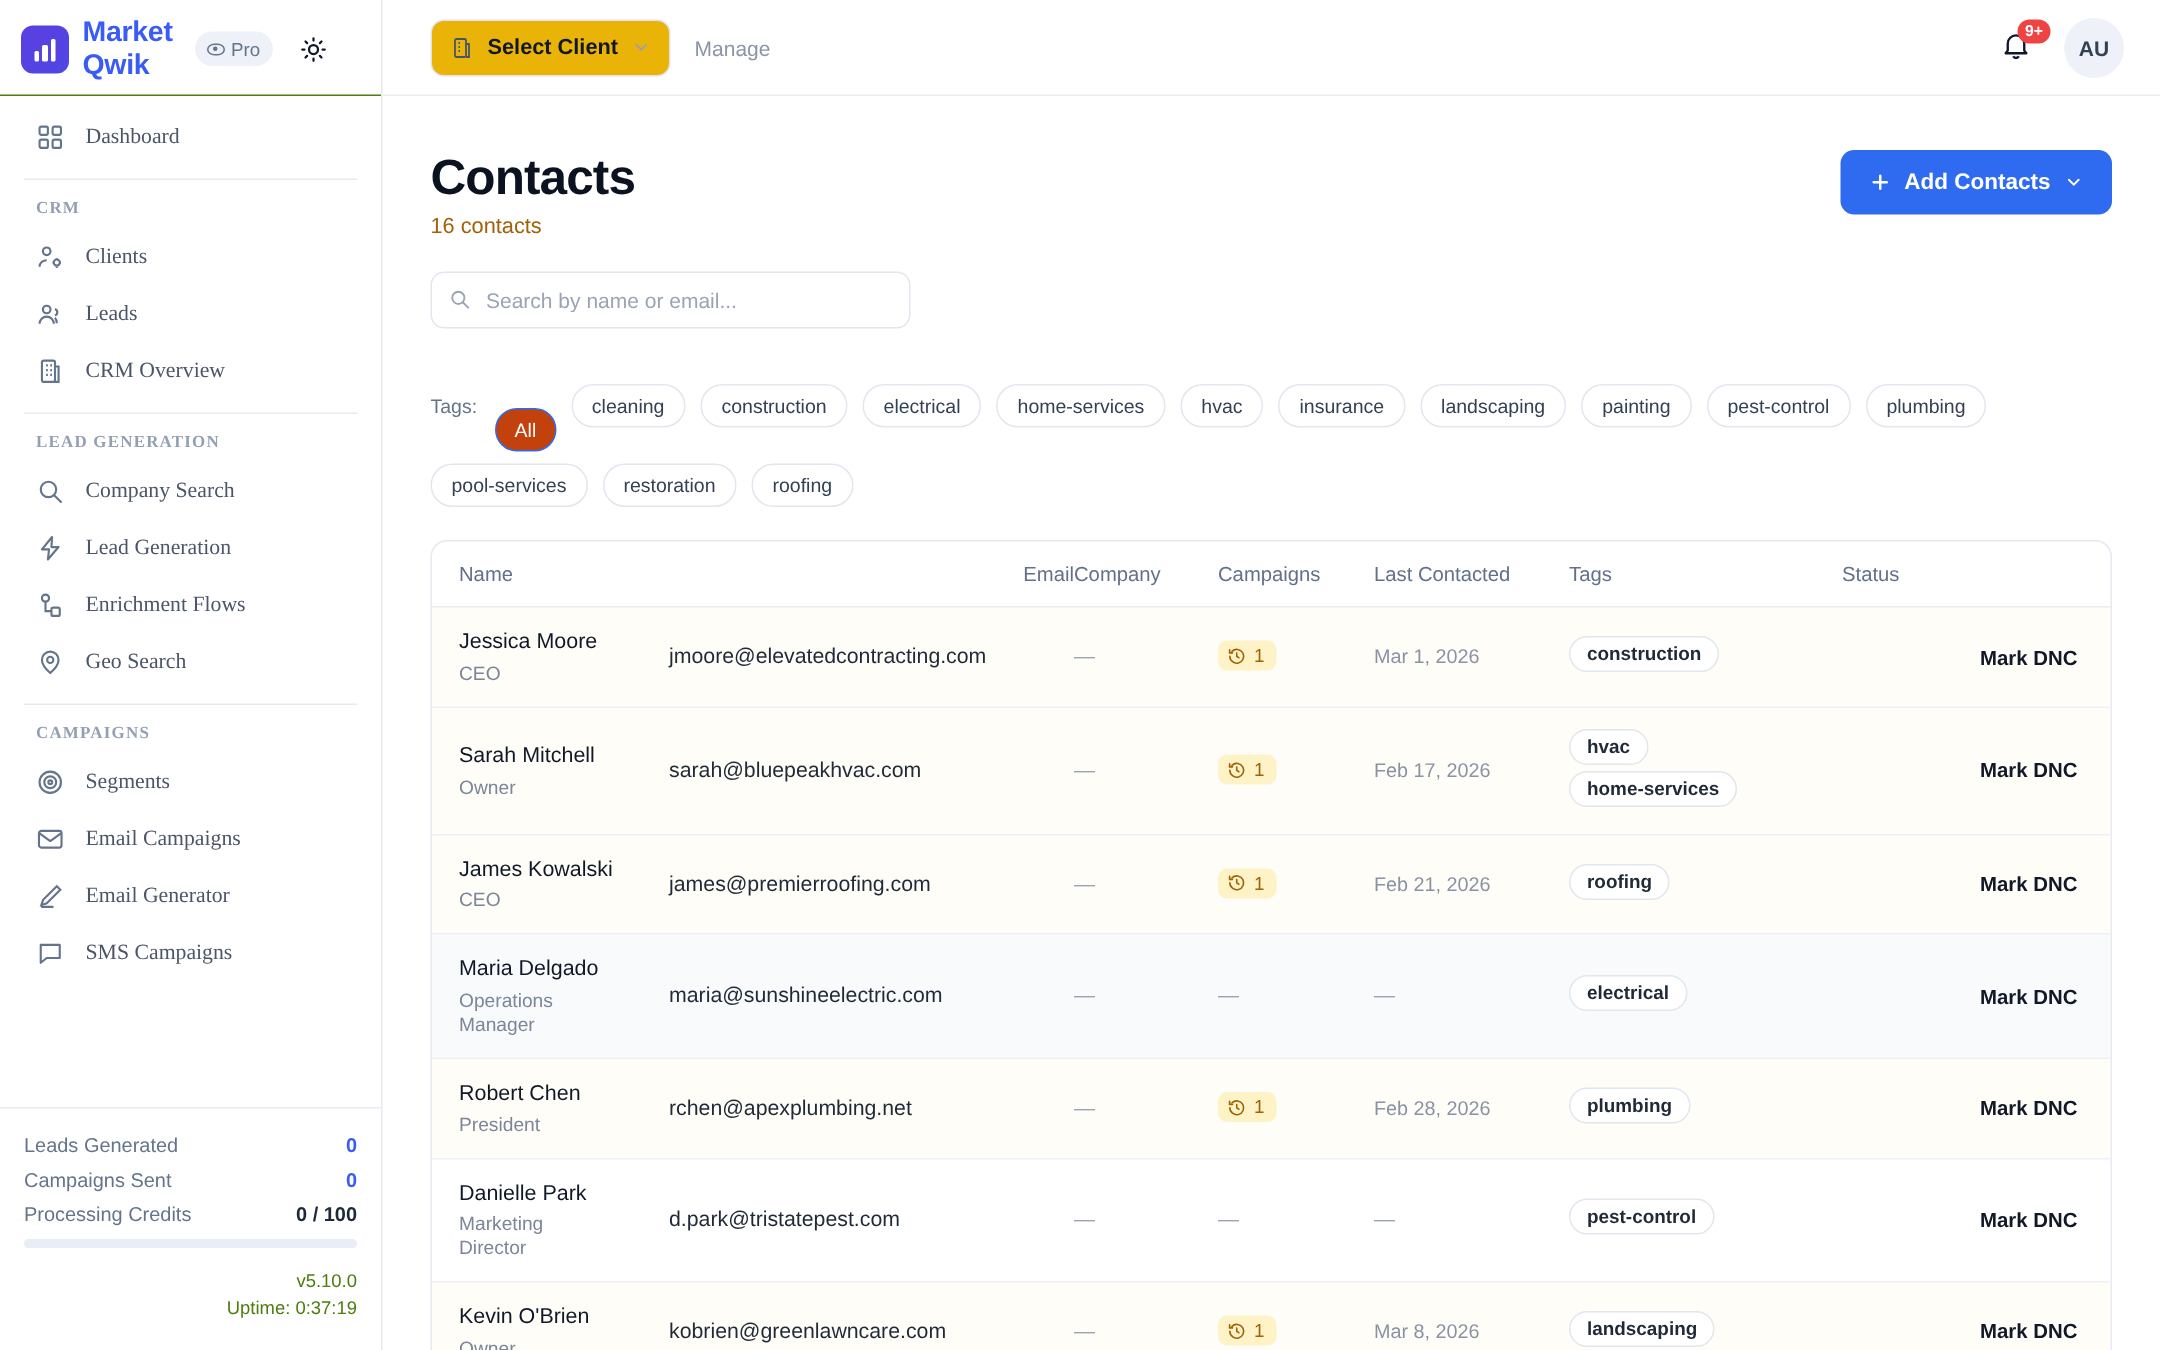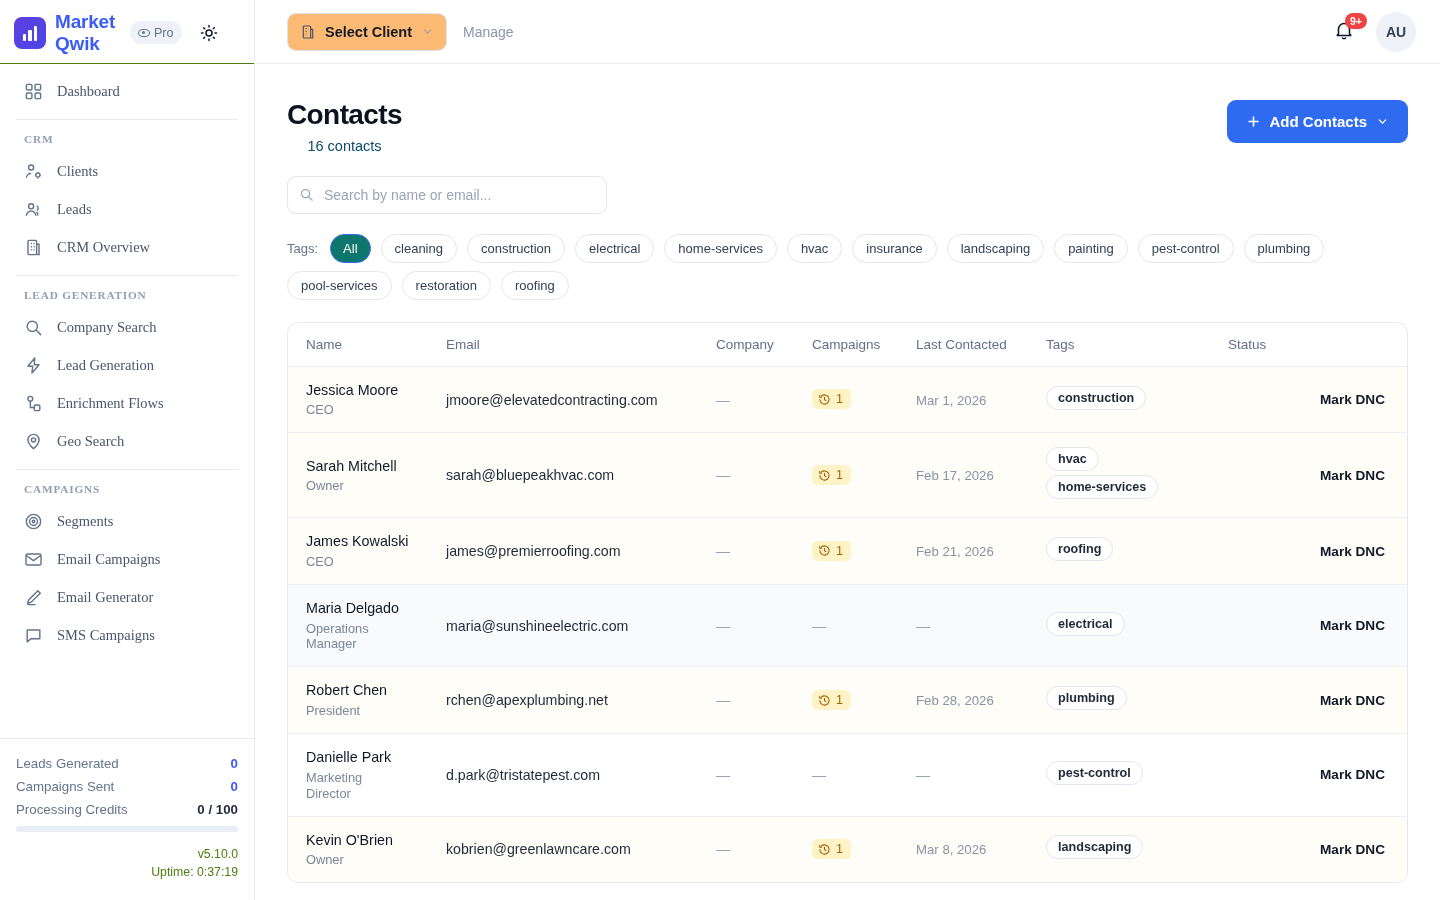--- a/index.html
+++ b/index.html
@@ -92,40 +92,40 @@
   .topbar {
     height: 64px; flex: 0 0 64px;
     border-bottom: 1px solid #eceef3;
     display: flex; align-items: center;
     padding: 0 24px 0 32px; gap: 16px; background: #fff;
   }
   .client-select {
     display: flex; align-items: center; gap: 9px;
     border: 1px solid #dfe3ec; border-radius: 9px;
     padding: 8px 12px; font-size: 14.5px; font-weight: bold;
-    color: #111827; cursor: pointer; background:#fdba74; height: 38px;
+    color: #111827; cursor: pointer; background:#eab308; height: 38px;
   }
   .manage-link { font-size: 14px; color: #8b95a8; cursor: pointer; }
   .topbar-right { margin-left: auto; display: flex; align-items: center; gap: 17px; }
   .bell-wrap { position: relative; width: 26px; height: 28px; cursor: pointer; }
   .bell-badge {
     position: absolute; top: -5px; right: -8px;
     background: #ef4444; color: #fff; font-size: 10.5px; font-weight: bold;
     border-radius: 999px; padding: 1px 5px; line-height: 14px; min-width: 20px; text-align:center;
   }
   .avatar {
     width: 40px; height: 40px; border-radius: 50%; background: #eef1f8;
     display: flex; align-items: center; justify-content: center;
     font-size: 14px; font-weight: bold; color: #334155; cursor: pointer;
   }
 
   .content { flex: 1 1 auto; overflow: hidden; padding: 36px 32px 0 32px; }
   .page-head { display: flex; align-items: flex-start; }
-  .page-title { font-size: 28px; font-weight: bold; color: #0b1220; letter-spacing: -0.6px; line-height: 1.1; }
-  .page-sub { font-size: 14.5px; color: #0c4a6e; margin-top: 7px; text-align: center; }
+  .page-title { font-size: 33px; font-weight: bold; color: #0b1220; letter-spacing: -0.6px; line-height: 1.1; }
+  .page-sub { font-size: 14.5px; color: #a16207; margin-top: 7px; }
   .add-btn {
     margin-left: auto; display: flex; align-items: center; gap: 9px;
     background: #2f6bf0; color: #fff; border: none; border-radius: 9px;
     padding: 13px 19px; font-size: 15px; font-weight: bold; cursor: pointer;
     font-family: "Liberation Sans", sans-serif;
   }
   .search-wrap {
     margin-top: 22px; width: 320px; position: relative;
   }
   .search-input {
@@ -139,33 +139,33 @@
   .tags-row {
     margin-top: 20px; display: flex; flex-wrap: wrap; align-items: center;
     gap: 8px 10px; max-width: 1110px;
   }
   .tags-label { font-size: 13px; color: #64748b; margin-right: 2px; }
   .chip {
     border: 1px solid #e2e6ef; background: #fff; border-radius: 999px;
     padding: 5px 13px; font-size: 13px; color: #334155; cursor: pointer;
     line-height: 17px; font-family: "Liberation Sans", sans-serif;
   }
-  .chip.active { background: #0f766e; border-color: #2f6bf0; color: #fff; font-weight: 500; padding: 5px 12px; }
+  .chip.active { background: #c2410c; border-color: #2f6bf0; color: #fff; font-weight: 500; padding: 5px 12px; margin-top: 33px; }
 
   .table-card {
     margin-top: 22px; border: 1px solid #e6e9f0; border-radius: 11px;
     overflow: hidden; background: #fff;
   }
   table { width: 100%; border-collapse: collapse; table-layout: fixed; }
   thead th {
     text-align: left; font-size: 13.5px; font-weight: normal; color: #62708a;
     padding: 14px 0 14px 0; border-bottom: 1px solid #e9ecf3; vertical-align: middle;
   }
   .c-name { width: 158px; padding-left: 18px !important; }
-  .c-email { width: 270px; }
+  .c-email { width: 270px; text-align: right; }
   .c-company { width: 96px; }
   .c-camp { width: 104px; }
   .c-last { width: 130px; }
   .c-tags { width: 182px; }
   .c-status { width: auto; }
   tbody td { padding: 14px 0; vertical-align: middle; border-bottom: 1px solid #eef0f5; }
   tbody tr:last-child td { border-bottom: none; }
   tbody tr.warm { background: #fefdf7; }
   tbody tr.cool { background: #f8fafc; }
   tbody tr.plain { background: #ffffff; }

